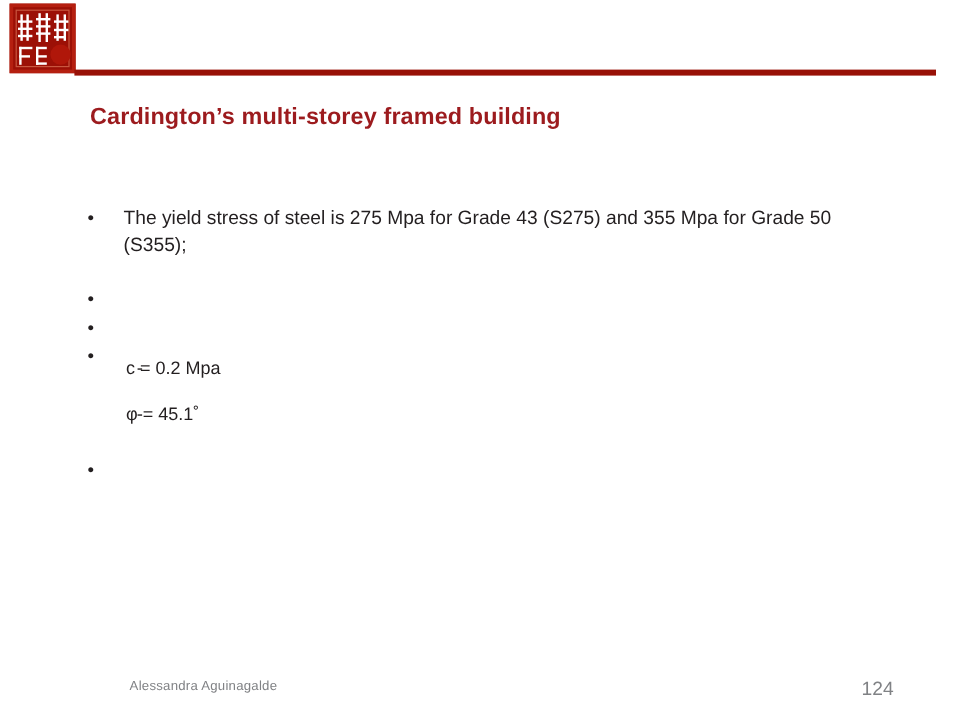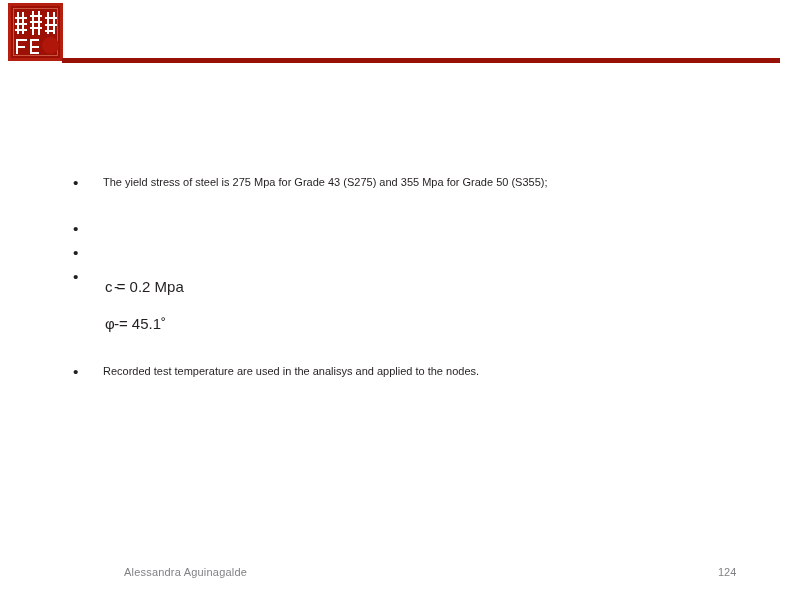--- a/index.html
+++ b/index.html
@@ -125,21 +125,21 @@
     top: 0;
     width: 14px;
     font-size: 15.5px;
     line-height: 21.5px;
     color: #231f20;
     text-align: left;
   }
   .bullet-text {
     margin-left: 103px;
     width: 640px;
-    font-size: 11px;
+    font-size: 16px;
     line-height: 21.5px;
     color: #231f20;
   }
 
   
   .sub-row {
     position: relative;
     margin: 0 0 6px 0;
   }
   .sub-mark {
@@ -156,33 +156,33 @@
     line-height: 21.5px;
     color: #231f20;
   }
   .sub-group { margin-top: 2px; margin-bottom: 16px; }
 
   .spacer-sm { height: 10px; }
 
   
   .footer-author {
     position: absolute;
-    left: 124px;
+    left: 108px;
     top: 566px;
     font-size: 11px;
     color: #808285;
     letter-spacing: 0.2px;
   }
   .footer-page {
     position: absolute;
     left: 718px;
     top: 566px;
     width: 40px;
     text-align: left;
-    font-size: 11px;
+    font-size: 16px;
     color: #808285;
   }
 </style>
 </head>
 <body>
 
 <div class="slide">
 
   <div class="logo-seal">
     <div class="seal-inner"></div>
@@ -206,20 +206,21 @@
     <span class="seal-glyph g18"></span>
     <span class="seal-glyph g19"></span>
     <span class="seal-glyph g20"></span>
     <span class="seal-glyph g21"></span>
     <span class="seal-glyph g22"></span>
     <span class="seal-dot"></span>
   </div>
 
   <div class="header-rule"></div>
 
+  <div class="slide-title">Cardington’s multi-storey framed building</div>
 
   <div class="body-list">
 
     <div class="bullet-row">
       <span class="bullet-mark">•</span>
       <span class="bullet-text">The yield stress of steel is 275 Mpa for Grade 43 (S275) and 355 Mpa for Grade 50 (S355);</span>
     </div>
 
     <div class="spacer-sm"></div>
 
@@ -248,21 +249,20 @@
       <div class="sub-row">
         <span class="sub-mark">-</span>
         <span class="sub-text">φ = 45.1˚</span>
       </div>
     </div>
 
     <div class="spacer-sm"></div>
 
     <div class="bullet-row">
       <span class="bullet-mark">•</span>
-      <span class="bullet-text">Recorded test temperature are used in the analisys and applied to the nodes.</span>
     </div>
 
   </div>
 
   <div class="footer-author">Alessandra Aguinagalde</div>
   <div class="footer-page">124</div>
 
 </div>
 
 </body></html>

